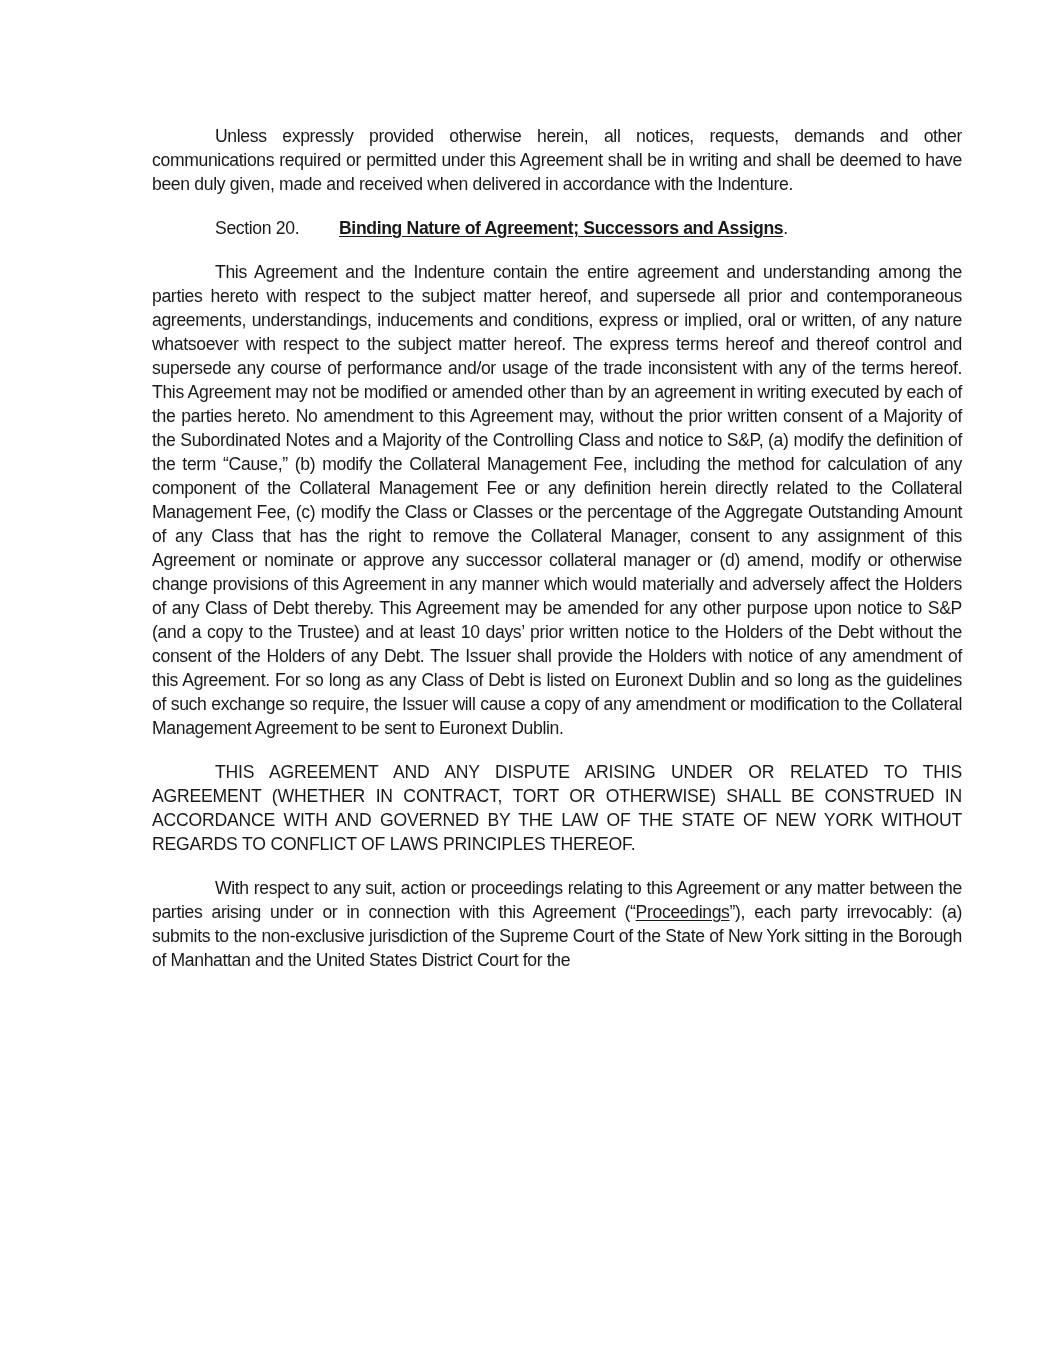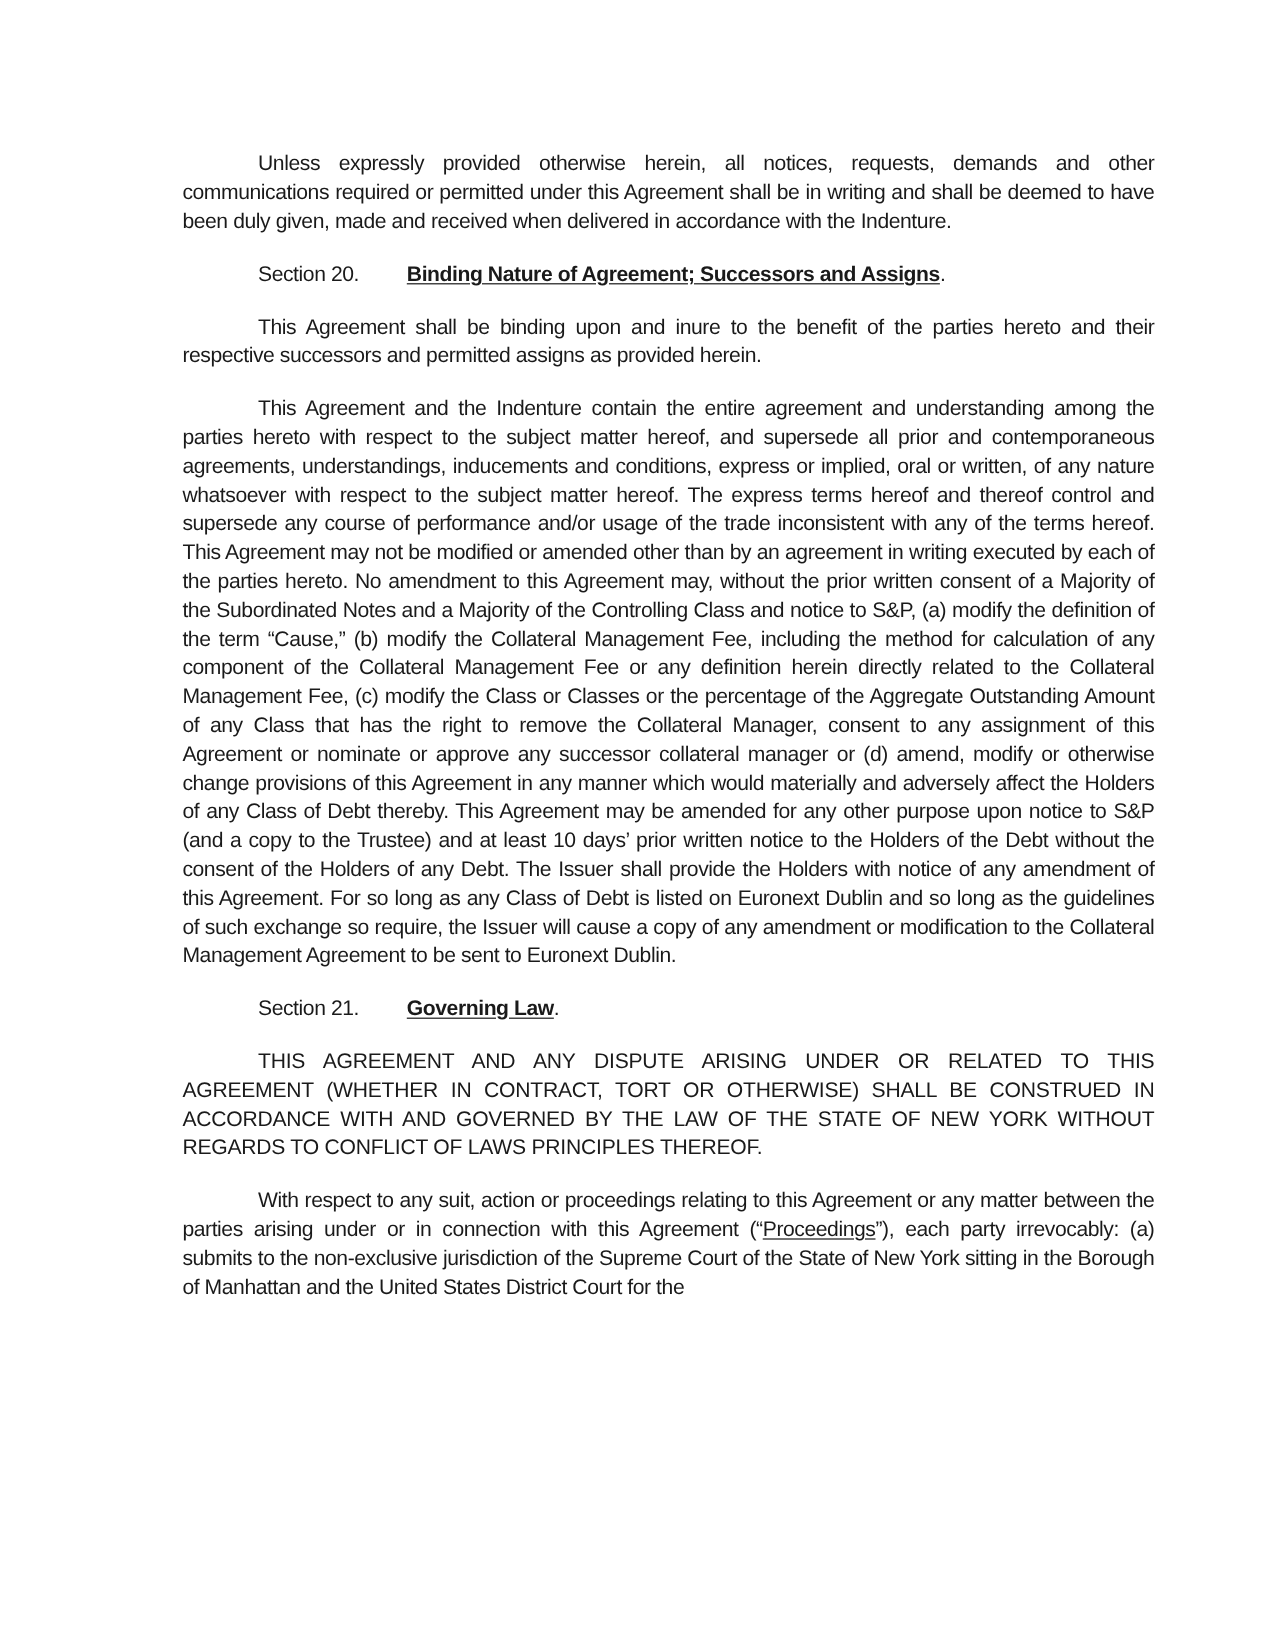--- a/index.html
+++ b/index.html
@@ -36,27 +36,23 @@
 <body>
 
 <div class="page">
 
   <p class="para">Unless expressly provided otherwise herein, all notices, requests, demands and other communications required or permitted under this Agreement shall be in writing and shall be deemed to have been duly given, made and received when delivered in accordance with the Indenture.</p>
 
   <div class="heading">
     <span class="num">Section 20.</span><span class="title">Binding Nature of Agreement; Successors and Assigns</span><span>.</span>
   </div>
 
-  <p class="para">This Agreement shall be binding upon and inure to the benefit of the parties hereto and their respective successors and permitted assigns as provided herein.</p>
 
 
   <p class="para">This Agreement and the Indenture contain the entire agreement and understanding among the parties hereto with respect to the subject matter hereof, and supersede all prior and contemporaneous agreements, understandings, inducements and conditions, express or implied, oral or written, of any nature whatsoever with respect to the subject matter hereof.  The express terms hereof and thereof control and supersede any course of performance and/or usage of the trade inconsistent with any of the terms hereof.  This Agreement may not be modified or amended other than by an agreement in writing executed by each of the parties hereto.  No amendment to this Agreement may, without the prior written consent of a Majority of the Subordinated Notes and a Majority of the Controlling Class and notice to S&amp;P, (a) modify the definition of the term “Cause,” (b) modify the Collateral Management Fee, including the method for calculation of any component of the Collateral Management Fee or any definition herein directly related to the Collateral Management Fee, (c) modify the Class or Classes or the percentage of the Aggregate Outstanding Amount of any Class that has the right to remove the Collateral Manager, consent to any assignment of this Agreement or nominate or approve any successor collateral manager or (d) amend, modify or otherwise change provisions of this Agreement in any manner which would materially and adversely affect the Holders of any Class of Debt thereby.  This Agreement may be amended for any other purpose upon notice to S&amp;P (and a copy to the Trustee) and at least 10 days’ prior written notice to the Holders of the Debt without the consent of the Holders of any Debt.  The Issuer shall provide the Holders with notice of any amendment of this Agreement. For so long as any Class of Debt is listed on Euronext Dublin and so long as the guidelines of such exchange so require, the Issuer will cause a copy of any amendment or modification to the Collateral Management Agreement to be sent to Euronext Dublin.</p>
 
-  <div class="heading">
-    <span class="num">Section 21.</span><span class="title">Governing Law</span><span>.</span>
-  </div>
 
   <p class="para caps">THIS AGREEMENT AND ANY DISPUTE ARISING UNDER OR RELATED TO THIS AGREEMENT (WHETHER IN CONTRACT, TORT OR OTHERWISE) SHALL BE CONSTRUED IN ACCORDANCE WITH AND GOVERNED BY THE LAW OF THE STATE OF NEW YORK WITHOUT REGARDS TO CONFLICT OF LAWS PRINCIPLES THEREOF.</p>
 
 
   <p class="para"><span>With respect to any suit, action or proceedings relating to this Agreement or any matter between the parties arising under or in connection with this Agreement (“</span><span class="u">Proceedings</span><span>”), each party irrevocably:  (a) submits to the non-exclusive jurisdiction of the Supreme Court of the State of New York sitting in the Borough of Manhattan and the United States District Court for the</span></p>
 
 </div>
 
 </body></html>

